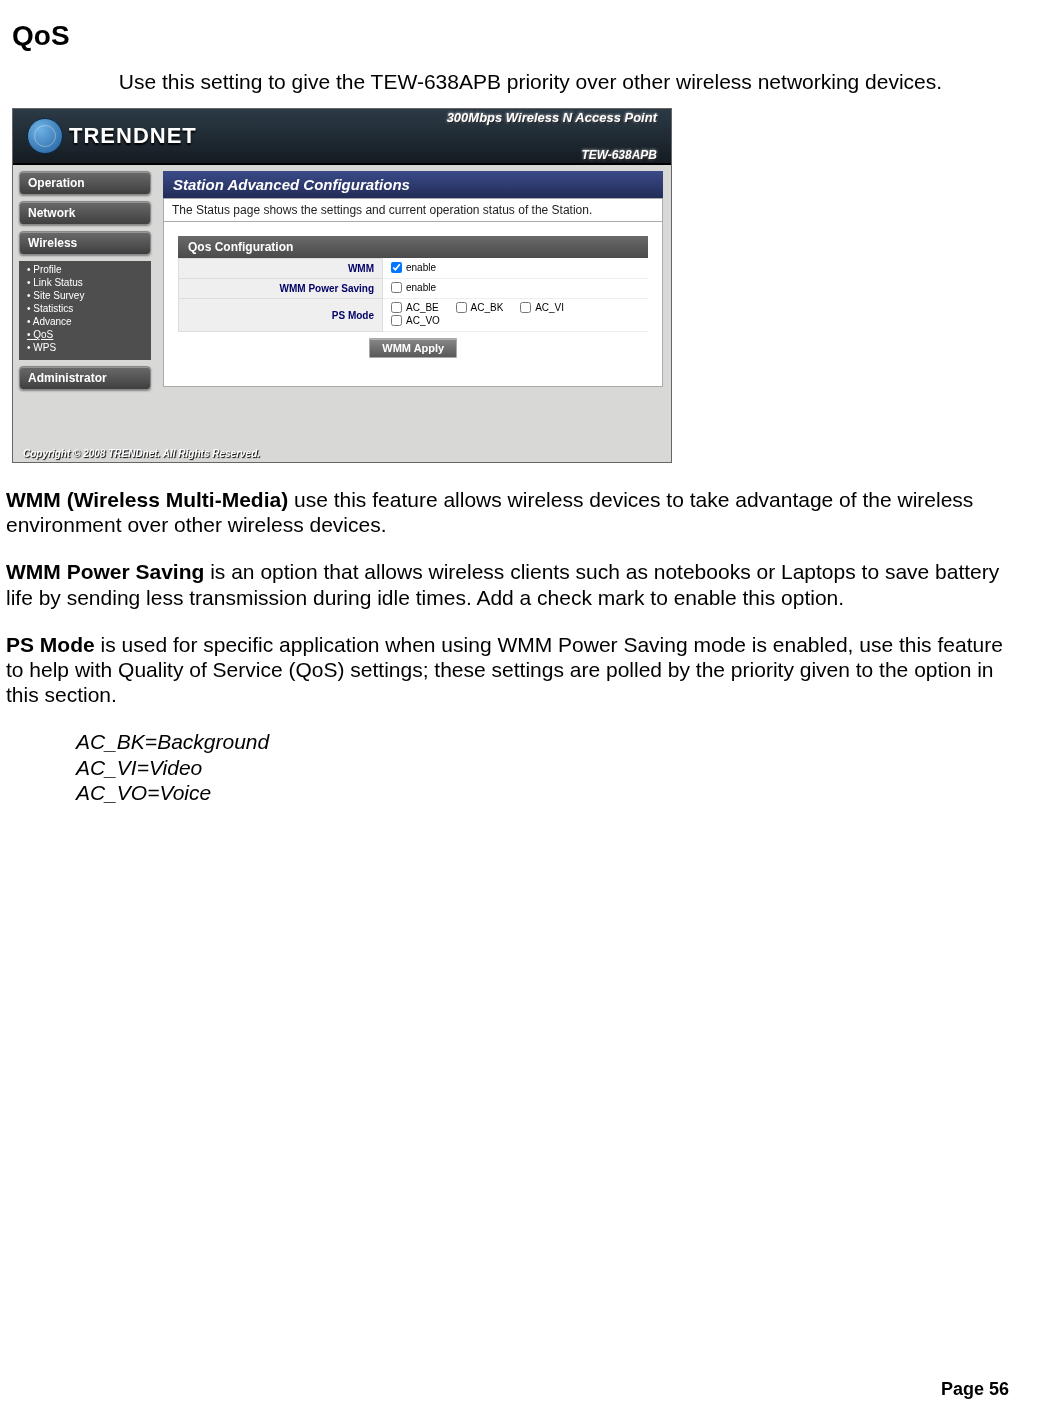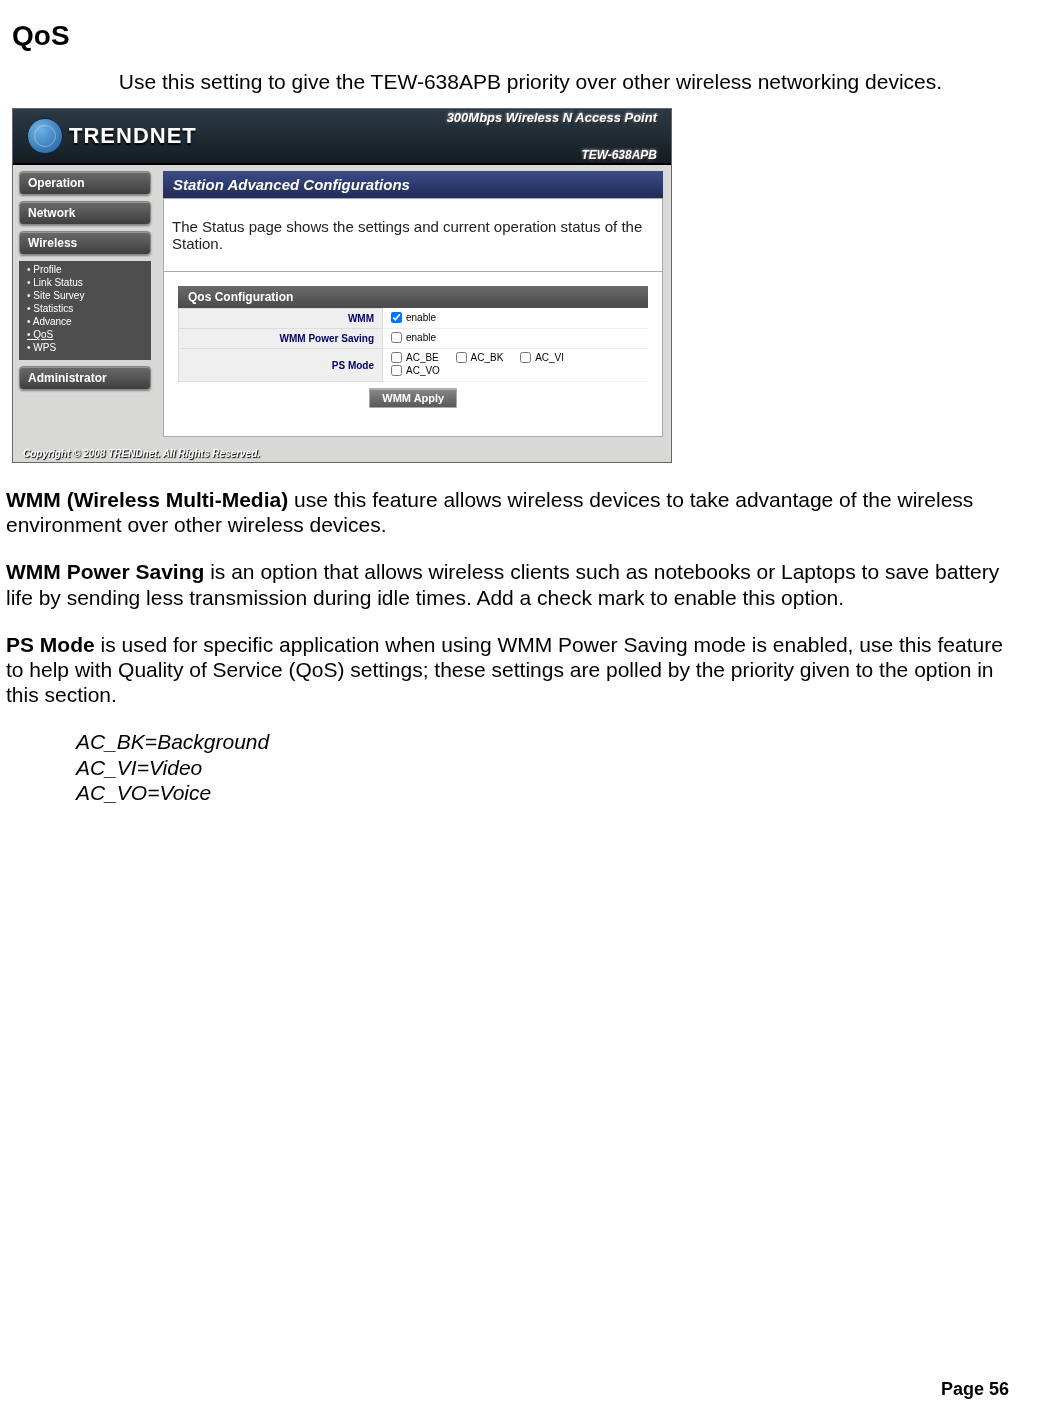--- a/index.html
+++ b/index.html
@@ -56,22 +56,22 @@
   .sub-list { background: #4e4e4e; color: #fff; padding: 2px 6px 6px 6px; margin-bottom: 6px; }
   .sub-list div { font-size: 10px; padding: 1px 2px; }
   .sub-list .active { text-decoration: underline; }
   .main { flex: 1; padding: 6px 8px 0 6px; }
   .main-title {
     background: linear-gradient(#3a4b88, #232c58);
     color: #fff; font-weight: bold; font-style: italic; font-size: 15px;
     padding: 5px 10px;
   }
   .main-desc {
-    background: #fff; color: #222; font-size: 15px;
-    padding: 19px 8px; border: 1px solid #aaa;
+    background: #fff; color: #222; font-size: 12px;
+    padding: 4px 8px; border: 1px solid #aaa;
   }
   .form-wrap { background: #fff; border: 1px solid #aaa; border-top: none; padding: 14px 14px 28px 14px; }
   .panel-head {
     background: linear-gradient(#6a6a6a, #4a4a4a);
     color: #fff; font-weight: bold; font-size: 12px;
     padding: 4px 10px;
   }
   .form-table { width: 100%; border-collapse: collapse; background: #fff; }
   .form-table td.lbl {
     width: 204px; text-align: right; background: #efefef;

